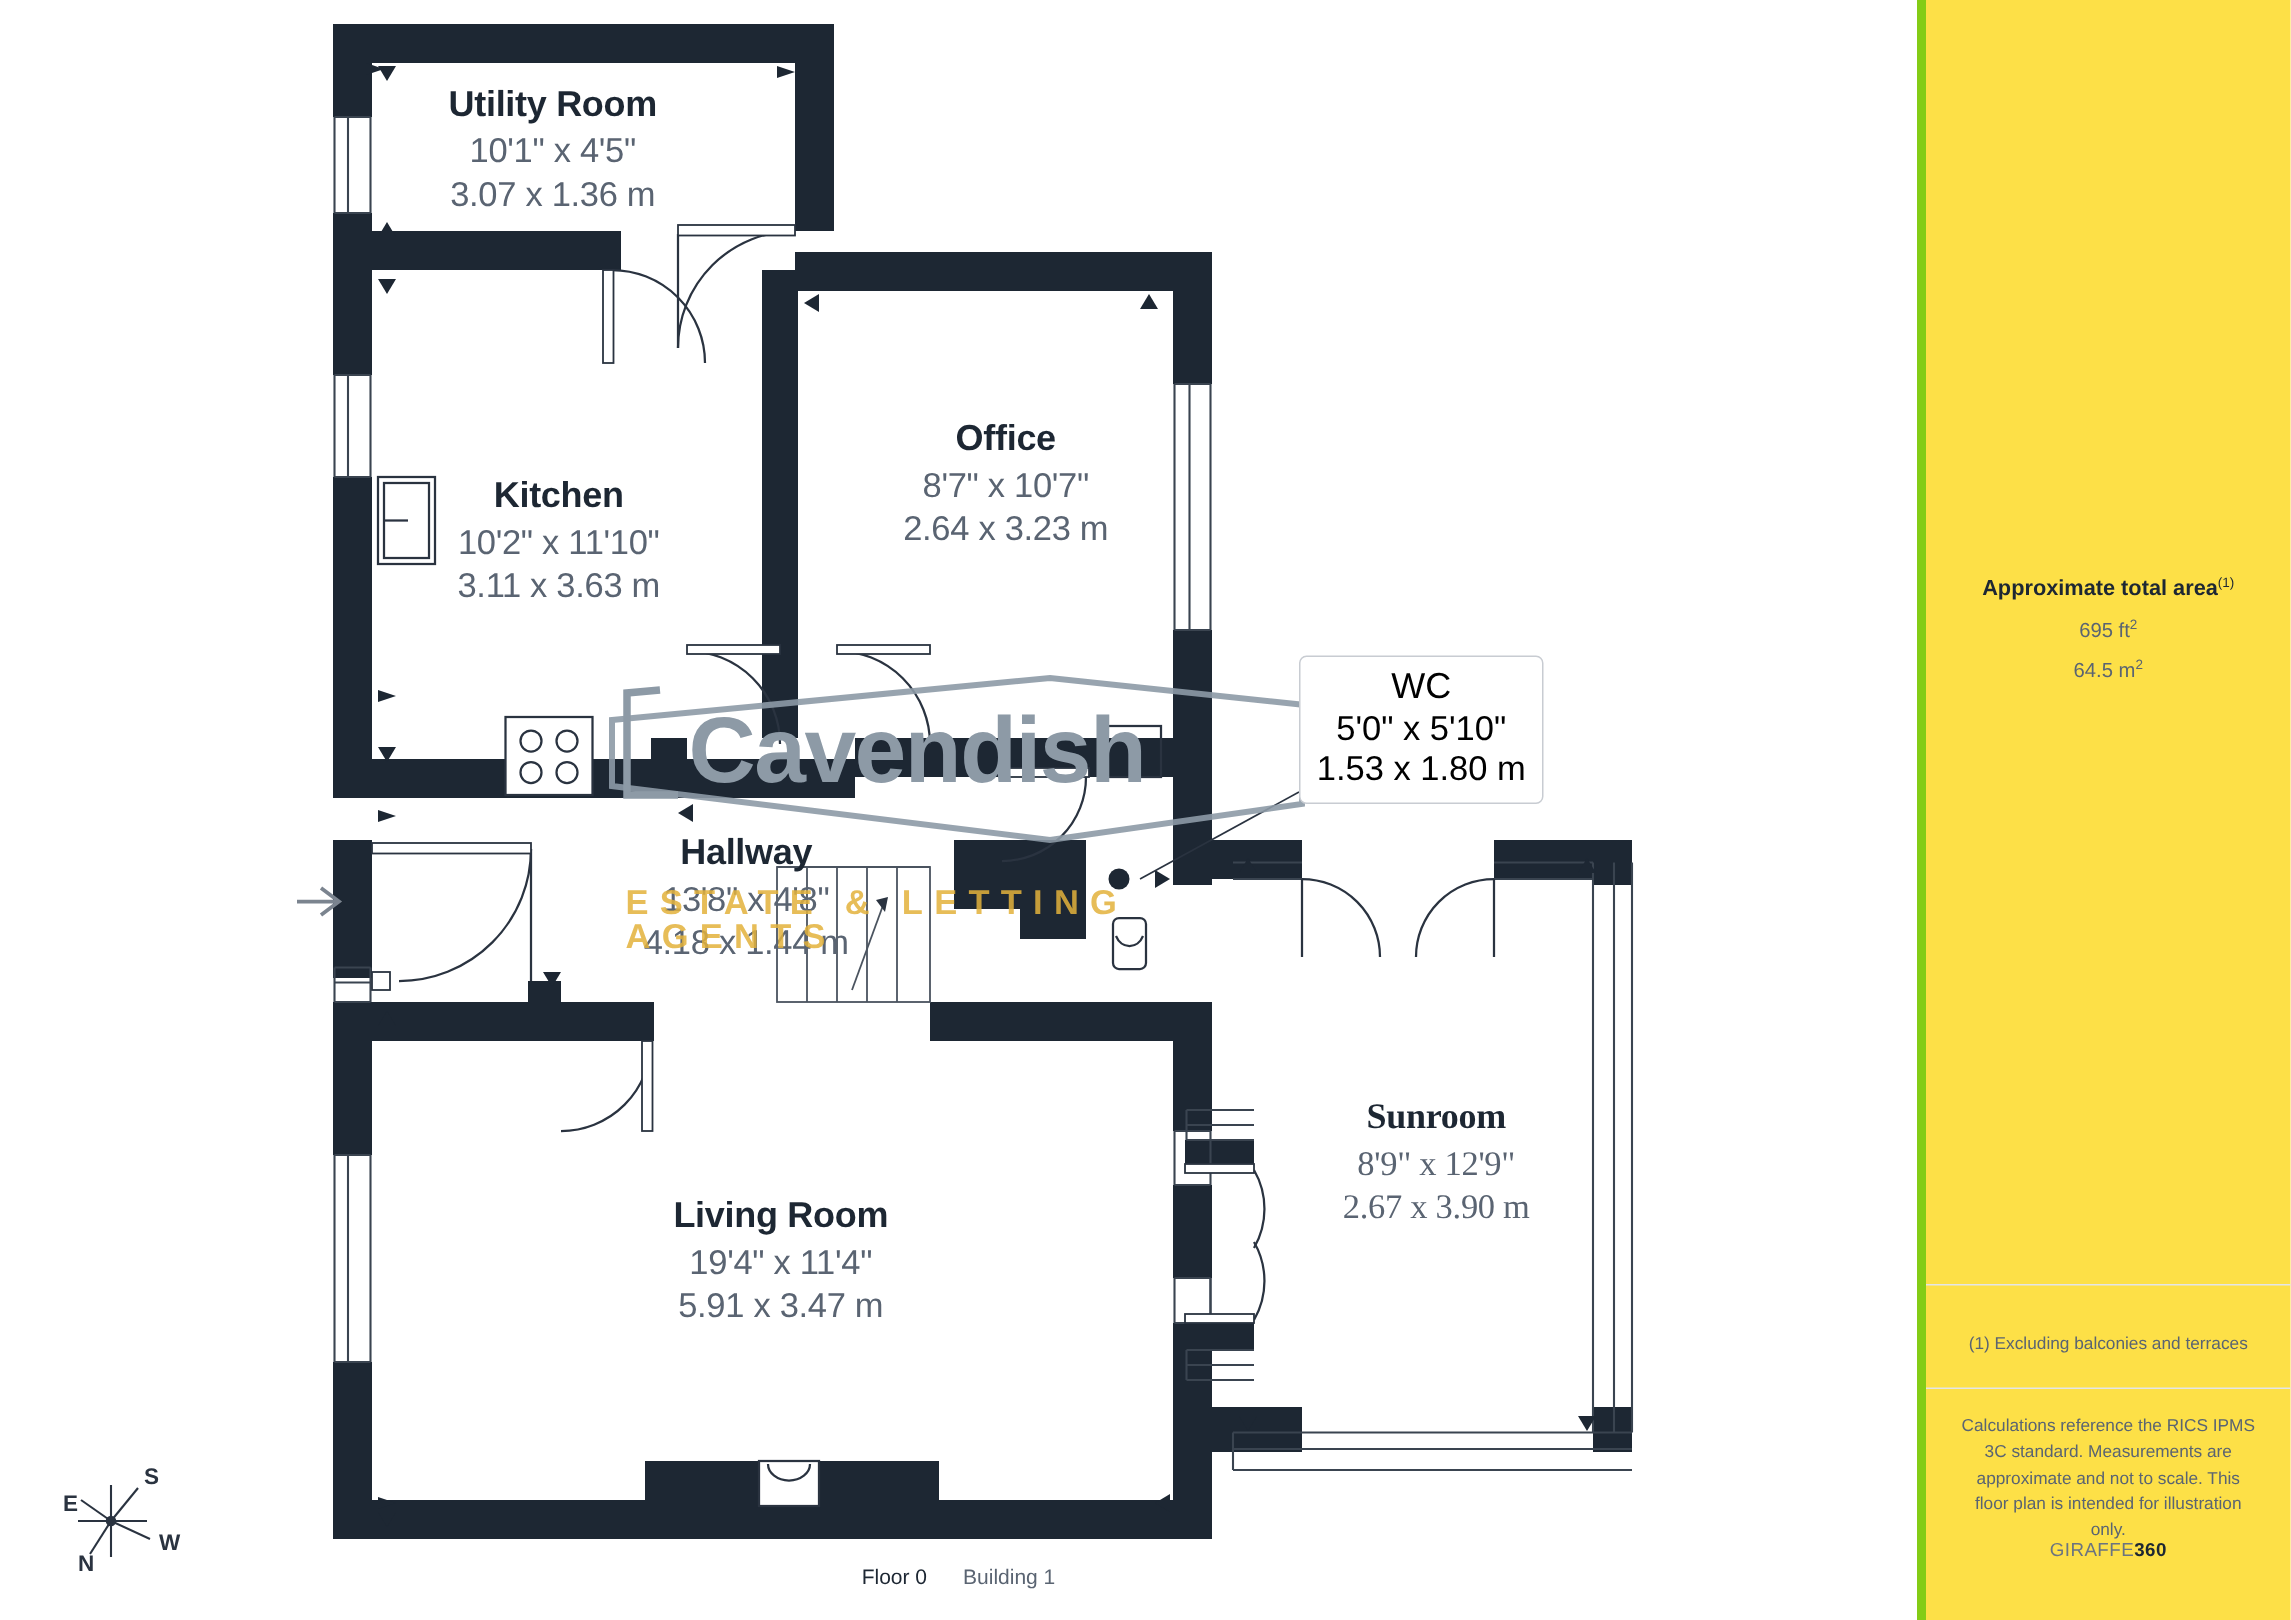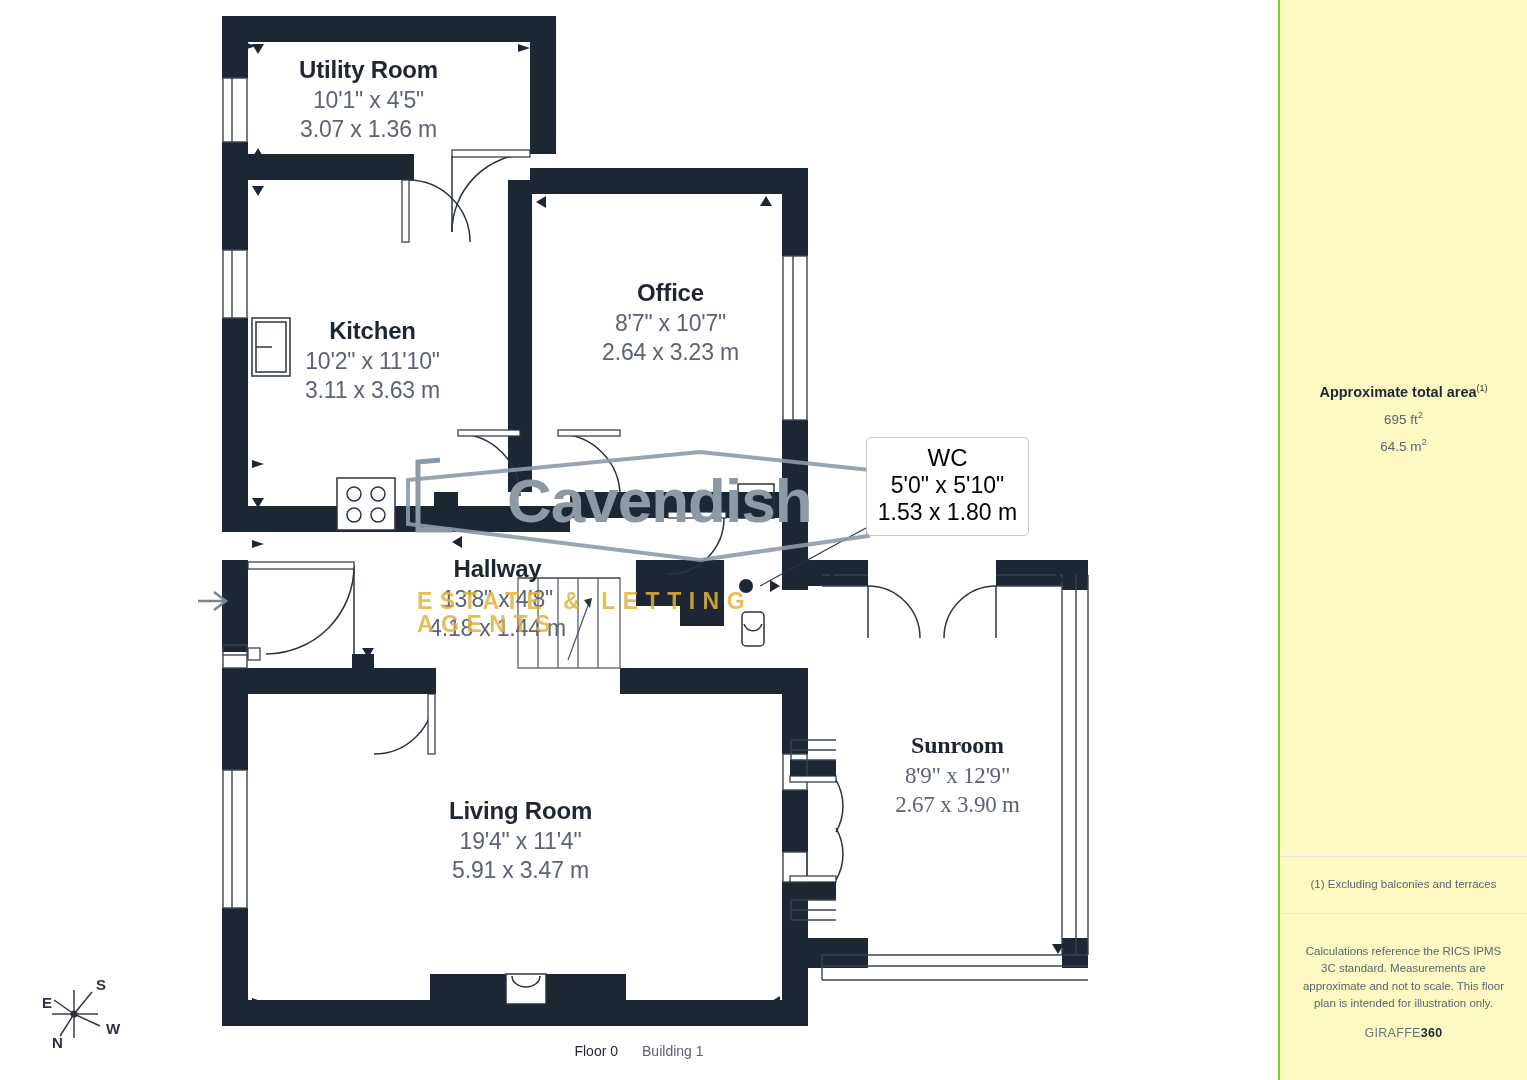--- a/index.html
+++ b/index.html
@@ -85,21 +85,20 @@
   }
   #wm-text {
     position: absolute;
     left: 66px;
     top: 26px;
     font-size: 62px;
     font-weight: bold;
     color: #8d9aa6;
     letter-spacing: -1px;
     line-height: 1;
-    margin-left: 48px;
   }
   #wm-sub {
     position: absolute;
     left: 24px;
     top: 146px;
     font-size: 23px;
     font-weight: bold;
     color: #e3b23c;
     letter-spacing: 7.5px;
     line-height: 1;
@@ -133,23 +132,23 @@
   #plan-footer .ff-floor { font-weight: normal; color: #1d2733; }
   #plan-footer .ff-building { color: #5a6472; margin-left: 24px; }
 
   
   #sidebar {
     position: absolute;
     left: 1278px;
     top: 0;
     width: 249px;
     height: 1080px;
-    border-left: 2px solid #84cc16;
+    border-left: 6px solid #84cc16;
     box-sizing: border-box;
-    background: #fef9c3;
+    background: #fde047;
   }
   #area-block {
     position: absolute;
     left: 0;
     top: 383px;
     width: 100%;
     text-align: center;
   }
   #area-title {
     font-size: 14.5px;
@@ -174,20 +173,21 @@
     border-top: 1px solid #e3e5e8;
     border-bottom: 1px solid #e3e5e8;
     box-sizing: border-box;
     padding: 20px 12px;
     text-align: center;
   }
   #note-block .note-text {
     font-size: 11.5px;
     color: #5a6472;
     line-height: 1.35;
+    margin-top: 12px;
   }
   #disclaimer-block {
     position: absolute;
     left: 0;
     top: 925px;
     width: 100%;
     padding: 18px 22px 0 22px;
     box-sizing: border-box;
     text-align: center;
   }

